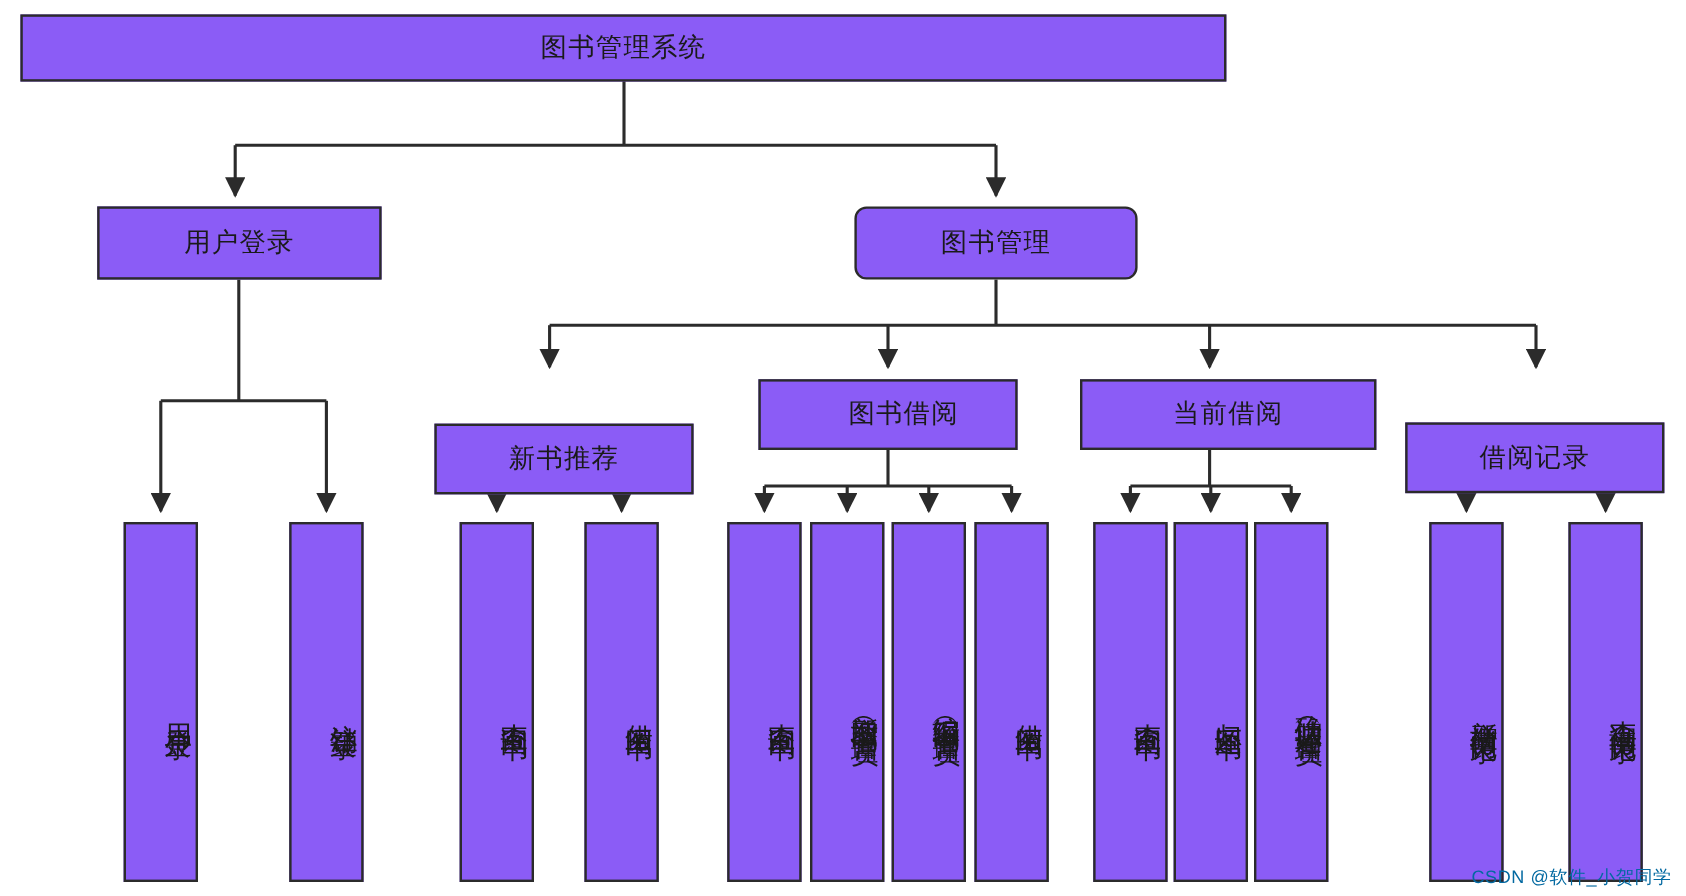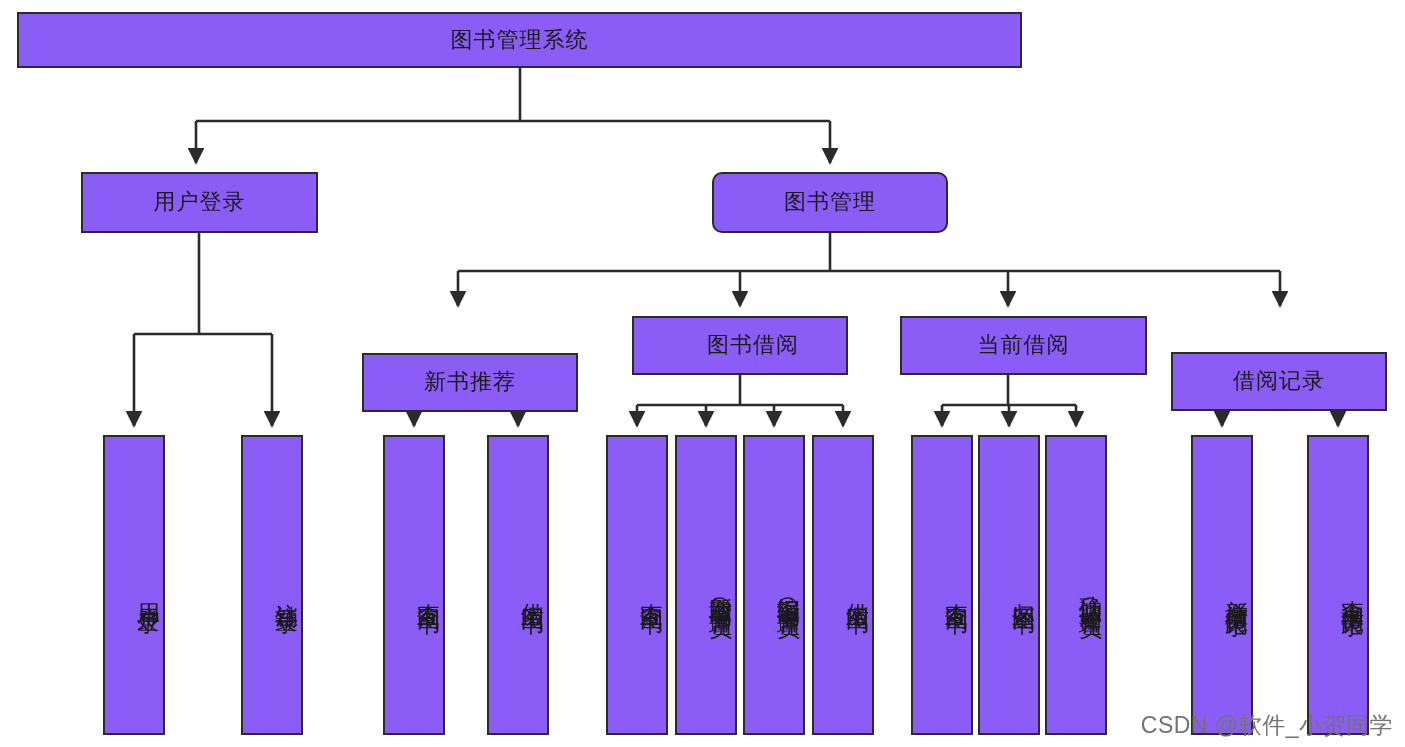--- a/index.html
+++ b/index.html
@@ -55,22 +55,22 @@
   .node.vert .vtext {
     writing-mode: vertical-rl;
     text-orientation: upright;
     display: block;
     text-align: center;
   }
   .watermark {
     position: absolute;
     right: 12px;
     bottom: 6px;
-    font-size: 23px;
-    color: #737373;
+    font-size: 15px;
+    color: #0369a1;
     z-index: 5;
     letter-spacing: 0.5px;
     white-space: nowrap;
   }
 </style>
 </head>
 <body>
 
 <div id="canvas">
 

